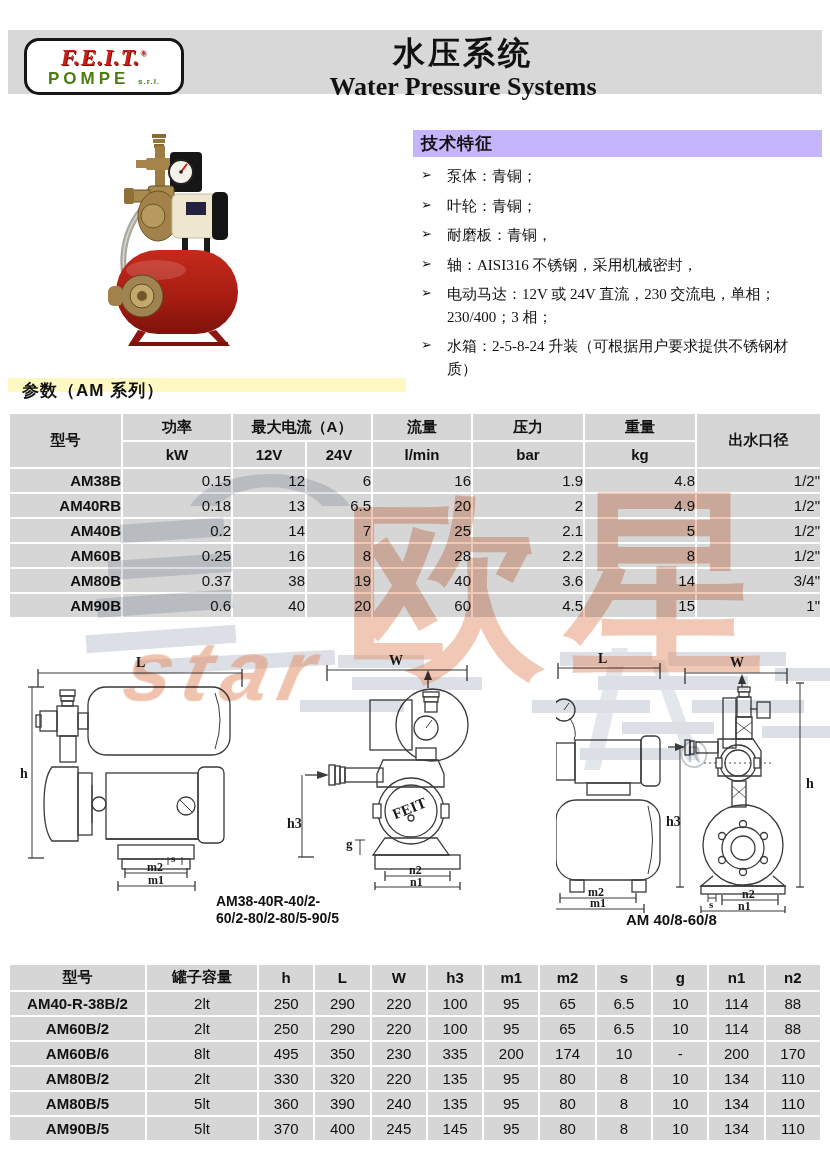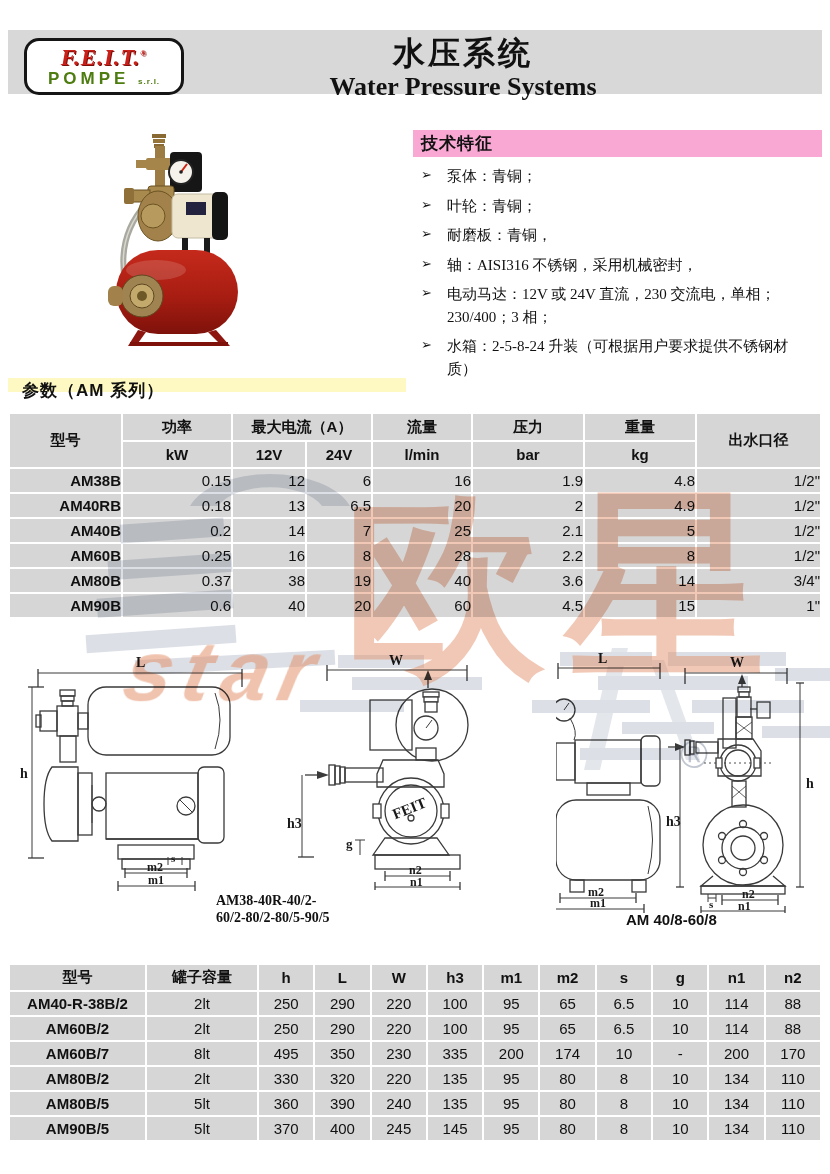--- a/index.html
+++ b/index.html
@@ -12,21 +12,21 @@
   .logo-line1{font-family:"Liberation Serif","DejaVu Serif",serif;font-style:italic;font-weight:bold;
         font-size:23px;color:#c9201a;letter-spacing:1px;line-height:1;text-shadow:1px 1px 0 #7a0d08;}
   .logo-reg{font-size:8px;color:#c9201a;vertical-align:super;}
   .logo-line2{font-size:17px;font-weight:bold;color:#4d7c0f;letter-spacing:4px;line-height:1.15;}
   .logo-srl{font-size:8px;font-weight:bold;letter-spacing:1px;}
   .header-titles{position:absolute;left:200px;width:510px;top:3px;text-align:center;}
   .title-zh{font-size:32px;font-weight:bold;letter-spacing:3px;line-height:1.25;}
   .title-en{font-family:"Liberation Serif","DejaVu Serif",serif;font-size:26px;font-weight:bold;line-height:1.1;}
   
   .features{position:absolute;left:413px;top:130px;width:409px;}
-  .features-title{background:#f9a8d4;font-size:17px;font-weight:bold;height:27px;line-height:27px;
+  .features-title{background:#c4b5fd;font-size:17px;font-weight:bold;height:27px;line-height:27px;
         padding-left:8px;letter-spacing:1px;}
   .features-list{margin:8px 0 0 0;padding:0;list-style:none;
         font-family:"Liberation Serif","DejaVu Serif",serif;font-size:15px;}
   .features-list li{display:flex;margin-bottom:7px;line-height:1.5;}
   .bullet{flex:0 0 34px;padding-left:8px;box-sizing:border-box;font-size:13px;color:#111;}
   .feature-text{flex:1;padding-right:4px;}
   
   .params-title{position:absolute;left:8px;top:378px;width:398px;height:14px;background:#fef9c3;
         font-size:17px;font-weight:bold;line-height:26px;padding-left:14px;box-sizing:border-box;letter-spacing:1px;}
   
@@ -39,21 +39,21 @@
   .params-table thead tr:last-child th{height:25px;}
   .params-table tbody td{height:23px;text-align:right;}
   .dims-table{position:absolute;left:8px;top:963px;}
   .dims-table thead th{height:25px;}
   .dims-table tbody td{height:23px;}
   td.model{font-weight:bold;}
   
   .diagram{position:absolute;}
   .diagram svg text{font-family:"Liberation Serif","DejaVu Serif",serif;font-weight:bold;fill:#1a1a1a;}
   .caption{position:absolute;font-size:14px;font-weight:bold;line-height:1.2;white-space:pre-line;}
-  #caption-left{left:216px;top:893px;width:150px;font-family:Liberation Serif, serif;}
+  #caption-left{left:216px;top:893px;width:150px;}
   #caption-right{left:626px;top:911px;width:160px;font-size:15px;}
   
   .watermark{position:absolute;left:0;top:0;pointer-events:none;mix-blend-mode:multiply;}
   .wm-cn{font-size:200px;font-weight:bold;}
   .wm-star{font-size:86px;font-weight:bold;font-style:italic;letter-spacing:10px;}
 </style>
 </head>
 <body>
 
 <div class="page">
@@ -503,21 +503,21 @@
           <td>220</td>
           <td>100</td>
           <td>95</td>
           <td>65</td>
           <td>6.5</td>
           <td>10</td>
           <td>114</td>
           <td>88</td>
         </tr>
         <tr>
-          <td class="model">AM60B/7</td>
+          <td class="model">AM60B/6</td>
           <td>8lt</td>
           <td>495</td>
           <td>350</td>
           <td>230</td>
           <td>335</td>
           <td>200</td>
           <td>174</td>
           <td>10</td>
           <td>-</td>
           <td>200</td>

